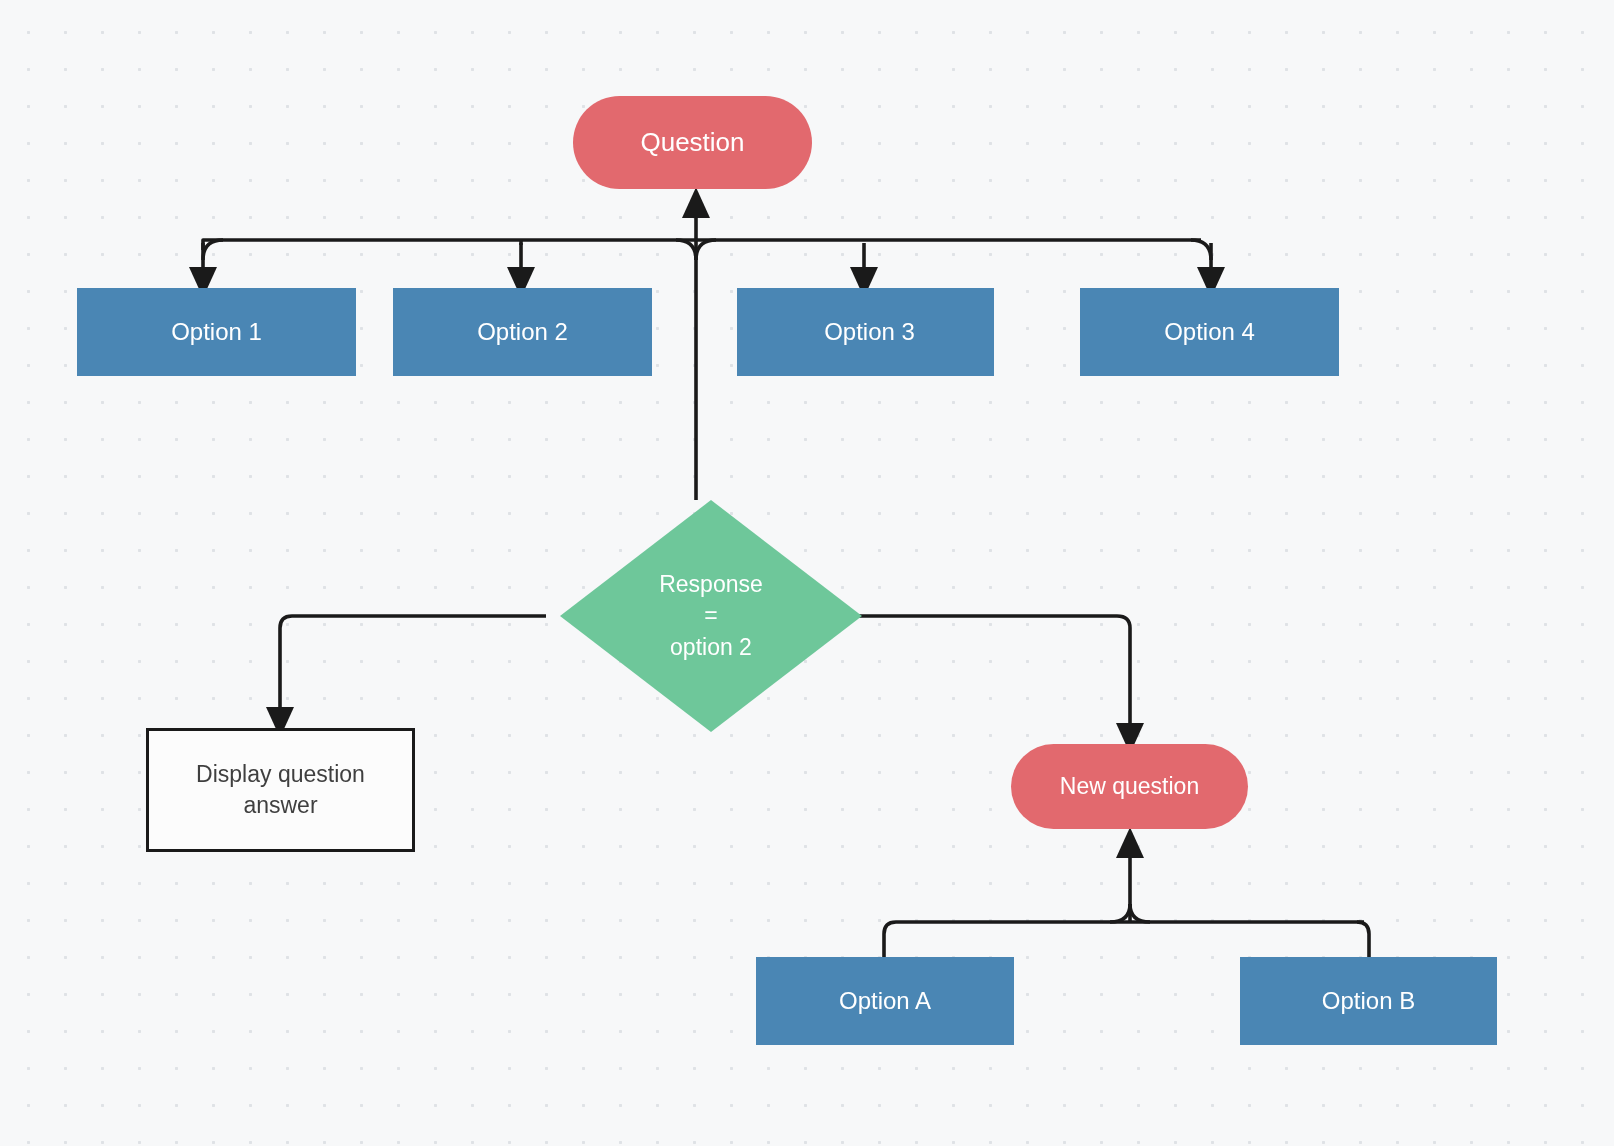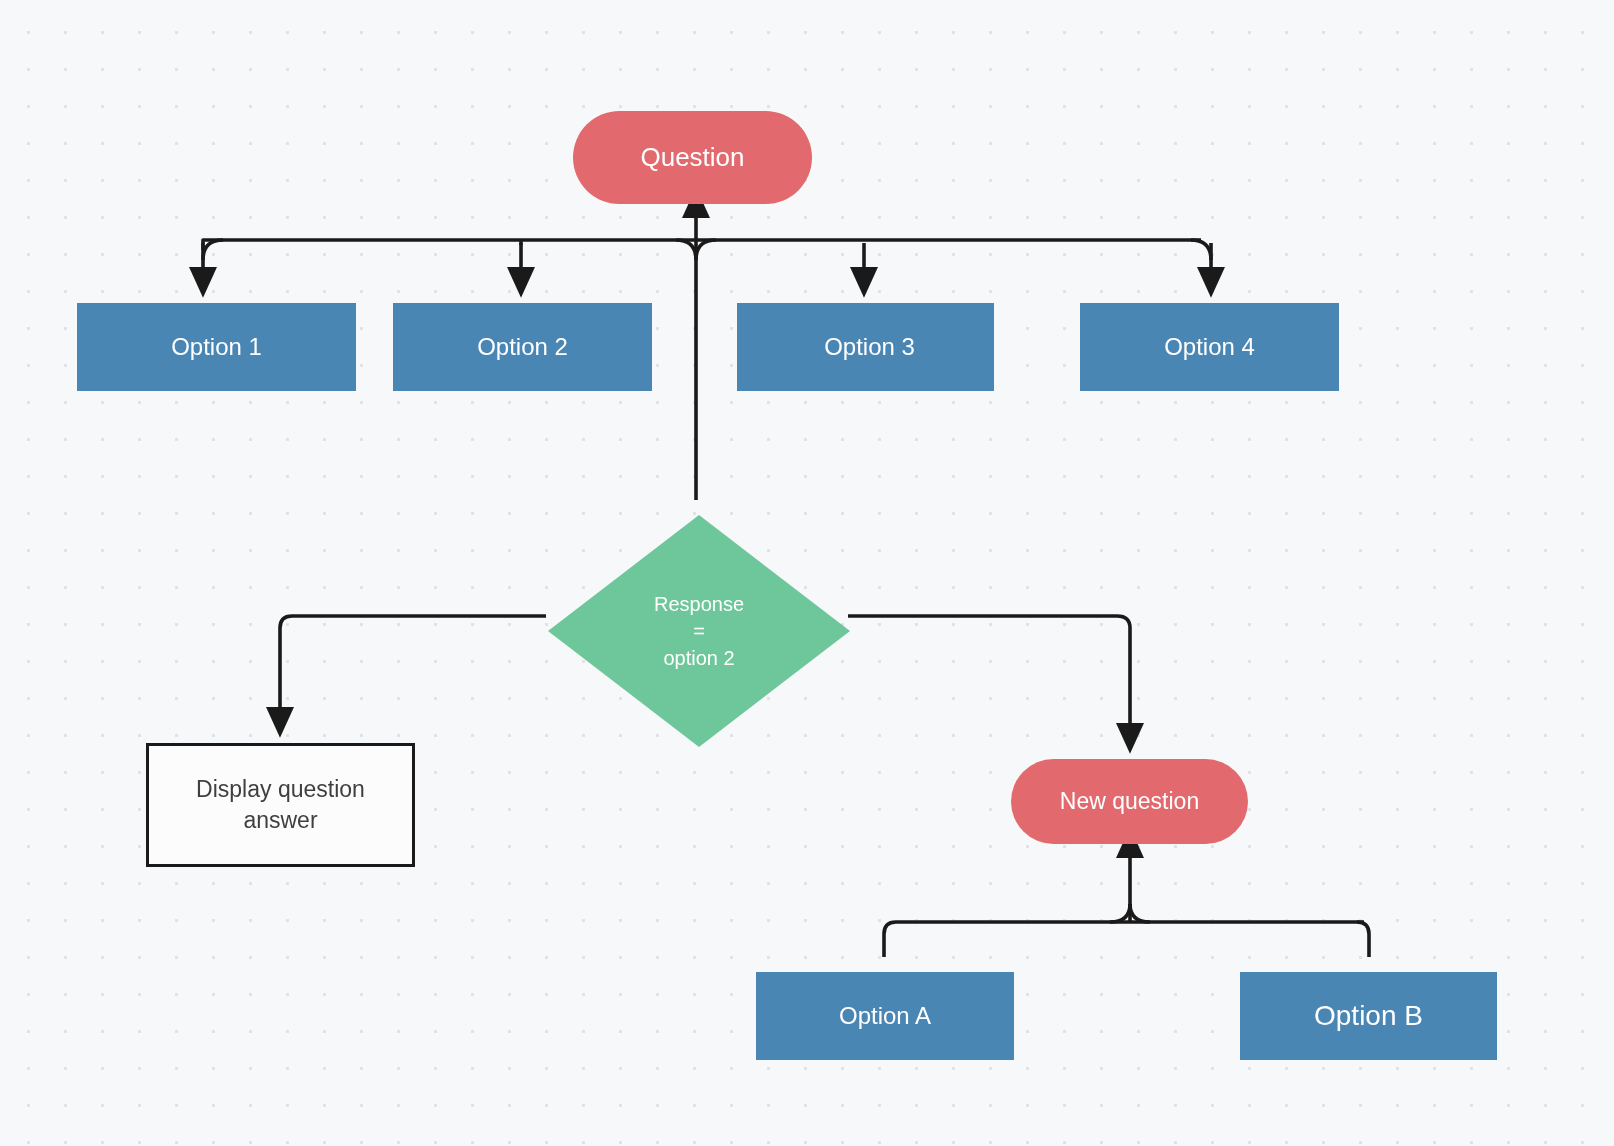--- a/index.html
+++ b/index.html
@@ -25,21 +25,20 @@
     height: 1146px;
     pointer-events: none;
   }
   .node {
     position: absolute;
     display: flex;
     align-items: center;
     justify-content: center;
     text-align: center;
     box-sizing: border-box;
-    margin-top: 15px;
   }
   .node-label {
     line-height: 1.35;
     white-space: pre-line;
   }
   .n-pill {
     background: #e2696e;
     border-radius: 999px;
     color: #ffffff;
   }
@@ -129,37 +128,37 @@
   </div>
 
   <div class="node n-rect" style="left:737px; top:288px; width:257px; height:88px; font-size:24px;padding-left:8px;">
     <span class="node-label">Option 3</span>
   </div>
 
   <div class="node n-rect" style="left:1080px; top:288px; width:259px; height:88px; font-size:24px;">
     <span class="node-label">Option 4</span>
   </div>
 
-  <div class="node n-diamond" style="left:548px; top:500px; width:302px; height:232px; font-size:20px;">
+  <div class="node n-diamond" style="left:560px; top:500px; width:302px; height:232px; font-size:23px;">
     <span class="diamond-shape"></span>
     <span class="node-label diamond-text">Response
 =
 option 2</span>
   </div>
 
   <div class="node n-pill" style="left:1011px; top:744px; width:237px; height:85px; font-size:23px;">
     <span class="node-label">New question</span>
   </div>
 
   <div class="node n-proc" style="left:146px; top:728px; width:269px; height:124px; font-size:23px;">
     <span class="node-label">Display question
 answer</span>
   </div>
 
   <div class="node n-rect" style="left:756px; top:957px; width:258px; height:88px; font-size:24px;">
     <span class="node-label">Option A</span>
   </div>
 
-  <div class="node n-rect" style="left:1240px; top:957px; width:257px; height:88px; font-size:28px;justify-content:center;">
+  <div class="node n-rect" style="left:1240px; top:957px; width:257px; height:88px; font-size:24px;justify-content:center;">
     <span class="node-label">Option B</span>
   </div>
 
 </div>
 
 </body></html>

